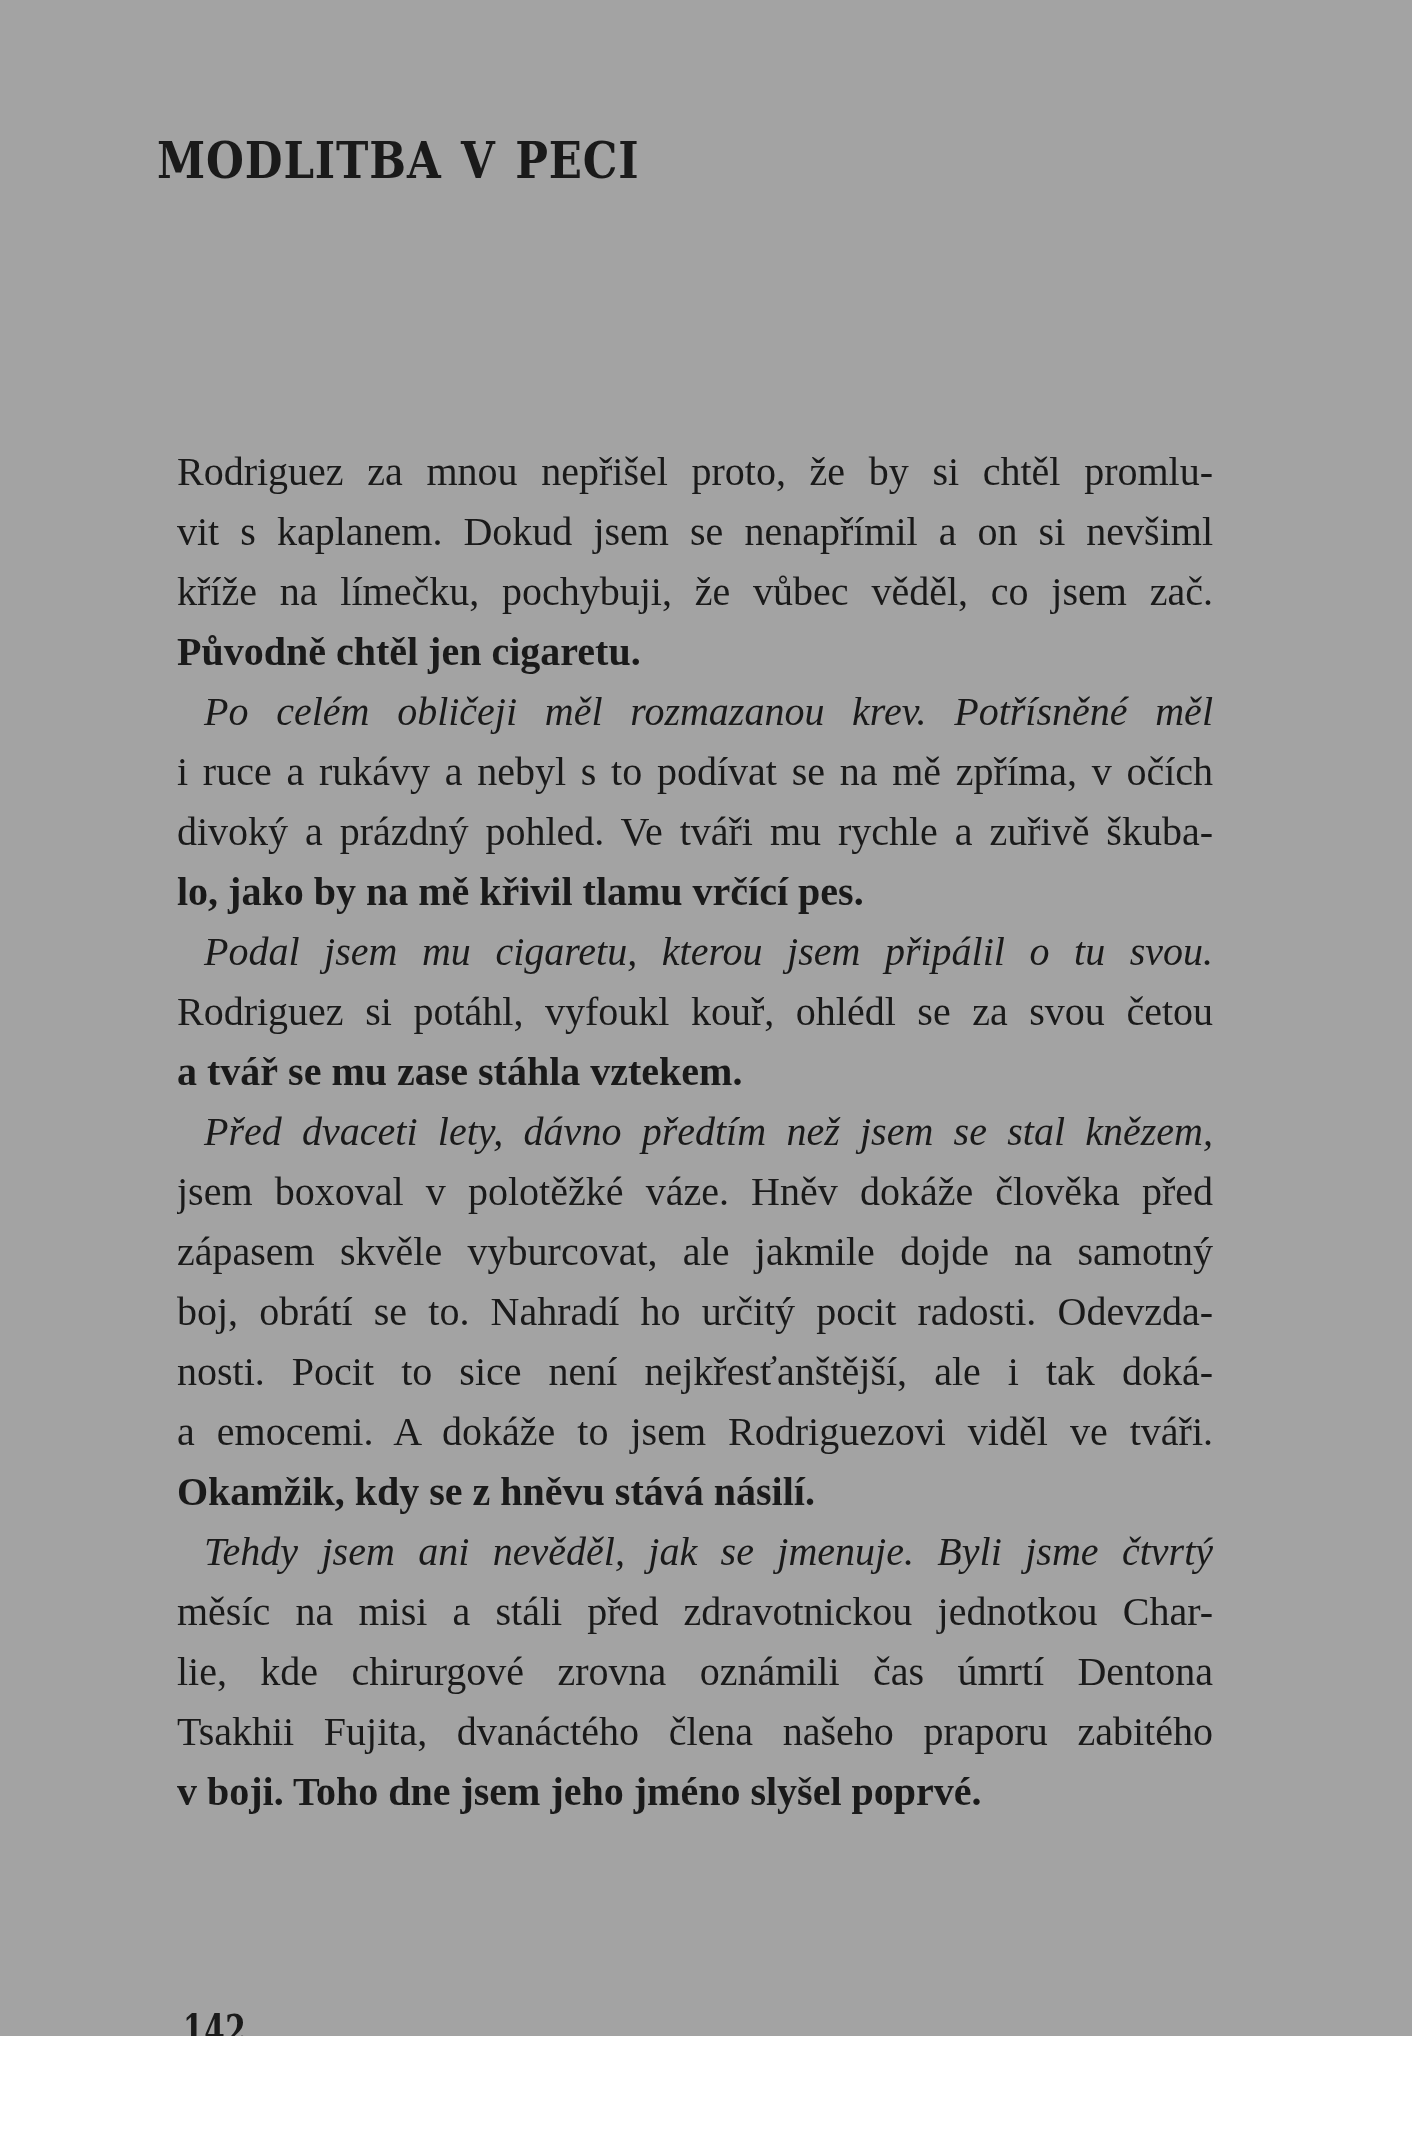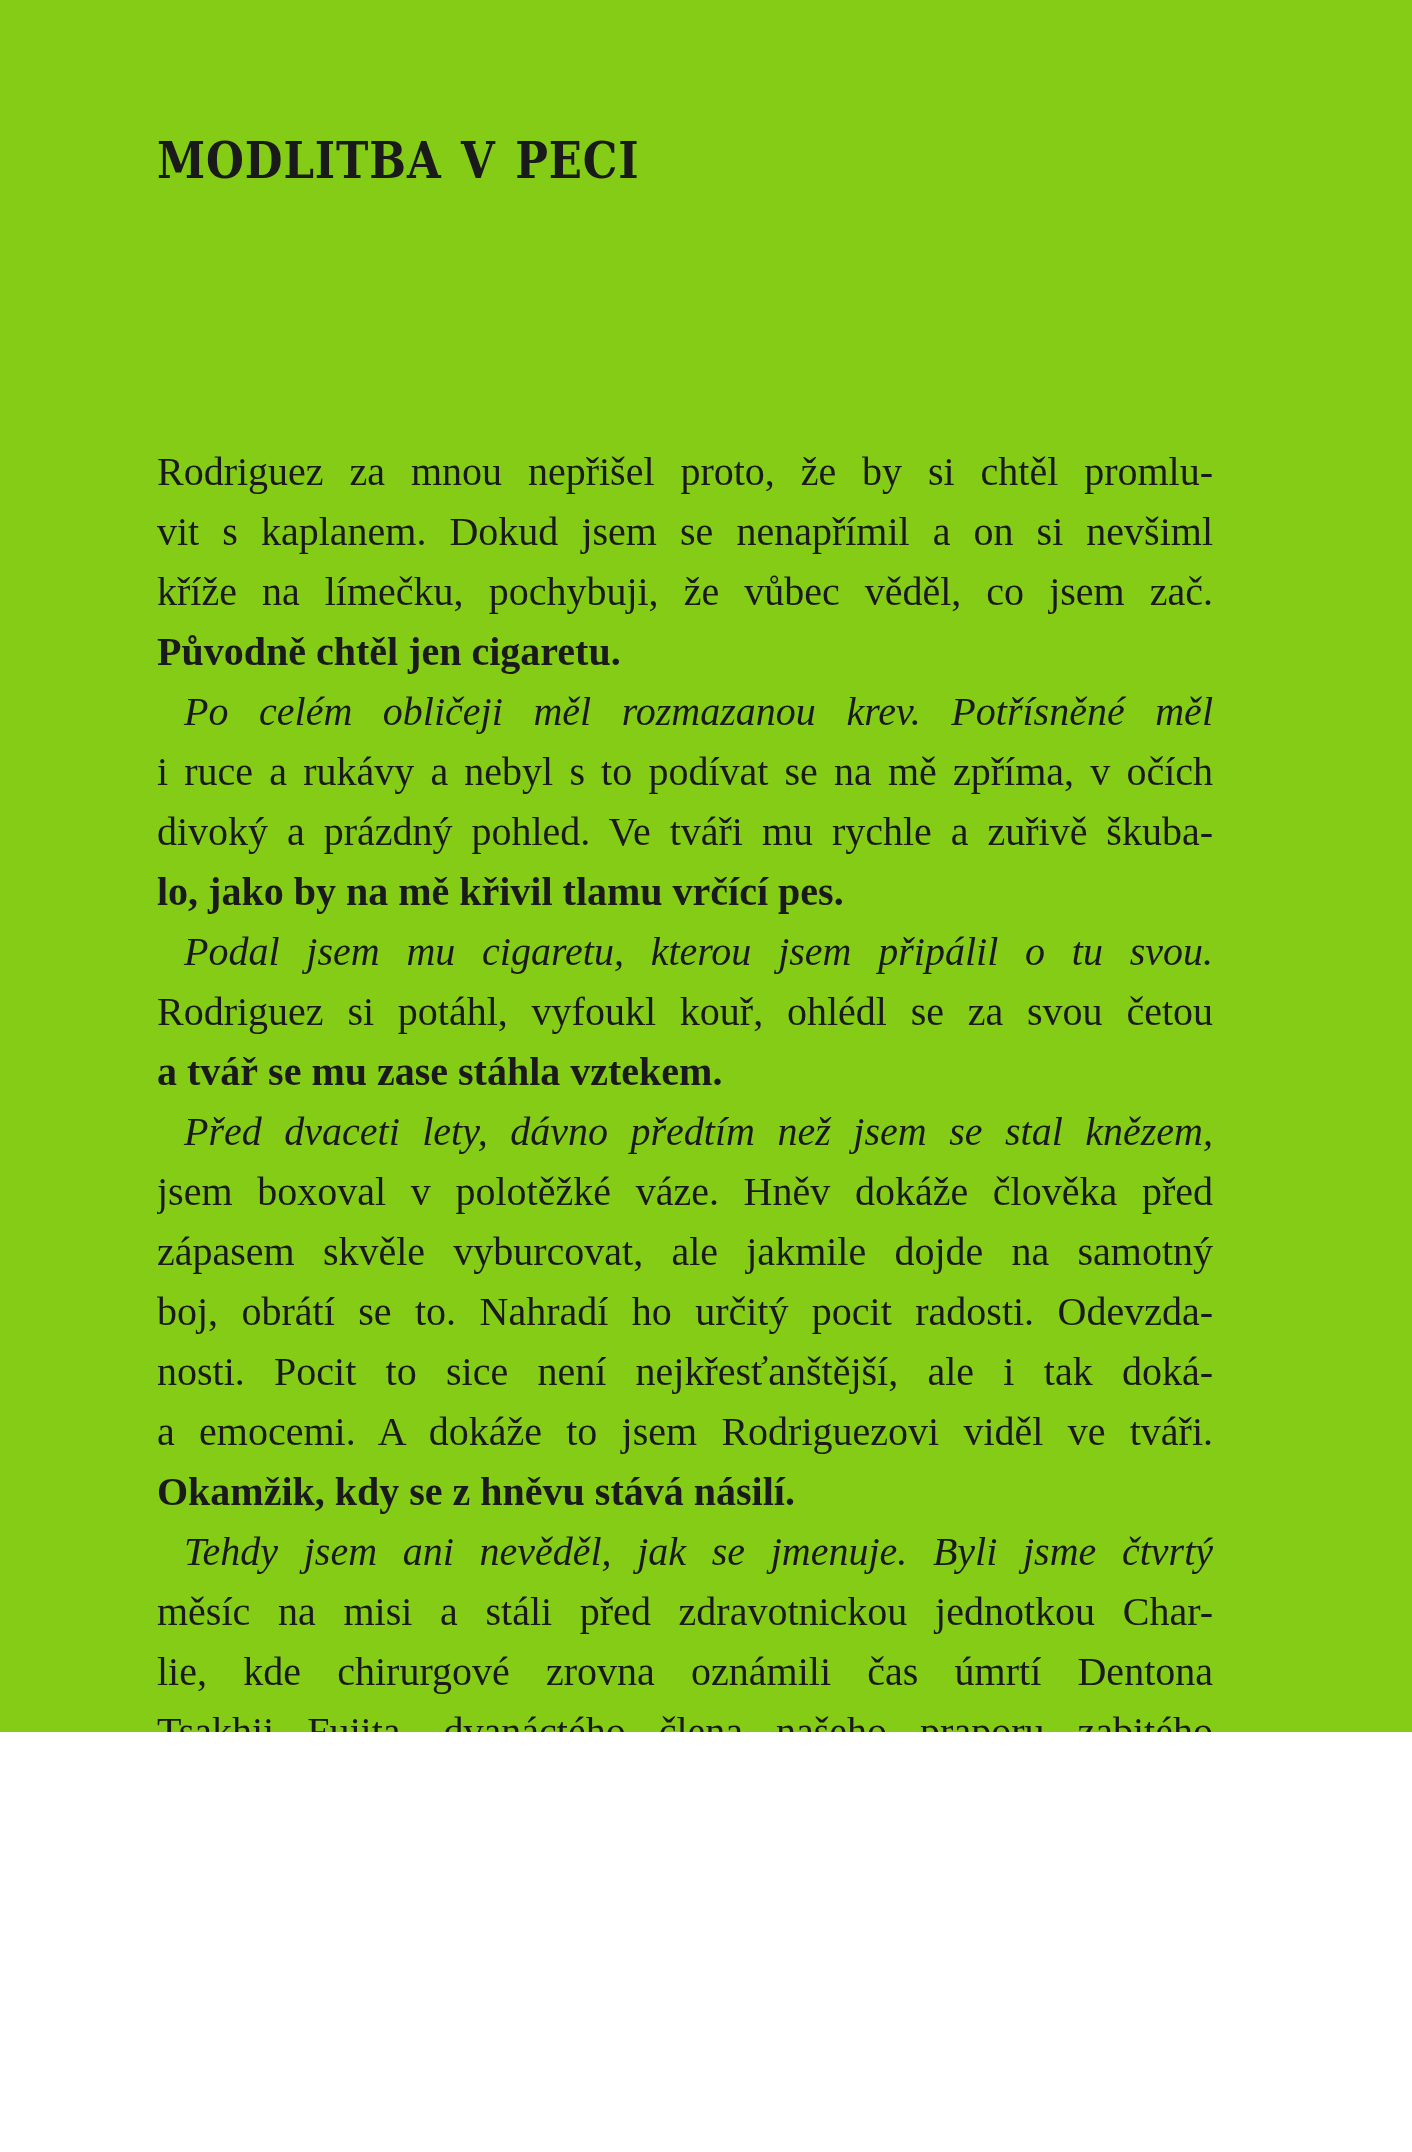--- a/index.html
+++ b/index.html
@@ -3,22 +3,22 @@
 <meta charset="utf-8">
 <style>
   html, body {
     margin: 0;
     padding: 0;
     background: #ffffff;
   }
   .page {
     position: relative;
     width: 1412px;
-    height: 1732px;
-    background: #84cc16;
+    height: 2036px;
+    background: #a3a3a3;
     color: #1a1a1a;
     overflow: hidden;
   }
   .chapter-title {
     position: absolute;
     left: 157px;
     top: 136px;
     margin: 0;
     font-family: "DejaVu Serif", serif;
     font-weight: 700;
@@ -40,20 +40,21 @@
     font-size: 40px;
     color: #1a1a1a;
   }
   .body-text .line {
     height: 60px;
     line-height: 60px;
     text-align: justify;
     text-align-last: justify;
     overflow: hidden;
     white-space: normal;
+    margin-left: 20px;
   }
   .body-text .line.last {
     text-align-last: left;
     font-weight: bold;
   }
   .body-text .line.indent {
     padding-left: 27px;
     font-style: italic;
   }
   .page-number {

